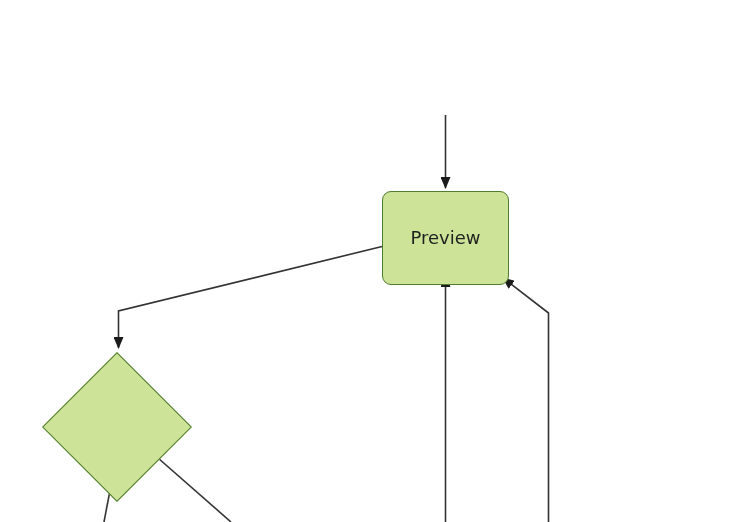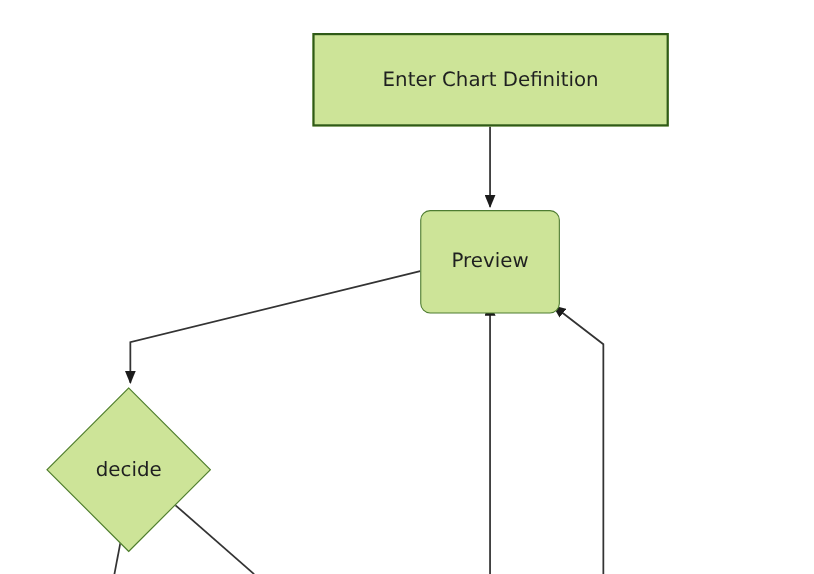--- a/index.html
+++ b/index.html
@@ -97,26 +97,20 @@
 
     <path class="edge-line" d="M109.5 493 L104 522"></path>
 
     <path class="edge-line" d="M158 458 L231 522"></path>
 
     <path class="edge-line" d="M445.5 522 L445.5 276" marker-end="url(#arrow)"></path>
 
     <path class="edge-line" d="M548.5 522 L548.5 313 L503 278" marker-end="url(#arrow)"></path>
   </svg>
 
-  <div class="node node-rect">
-    <span>Enter Chart Definition</span>
-  </div>
 
   <div class="node node-rounded">
     <span>Preview</span>
   </div>
 
   <div class="diamond-shape"></div>
-  <div class="diamond-label">
-    <span>decide</span>
-  </div>
 
 </div>
 
 </body></html>

